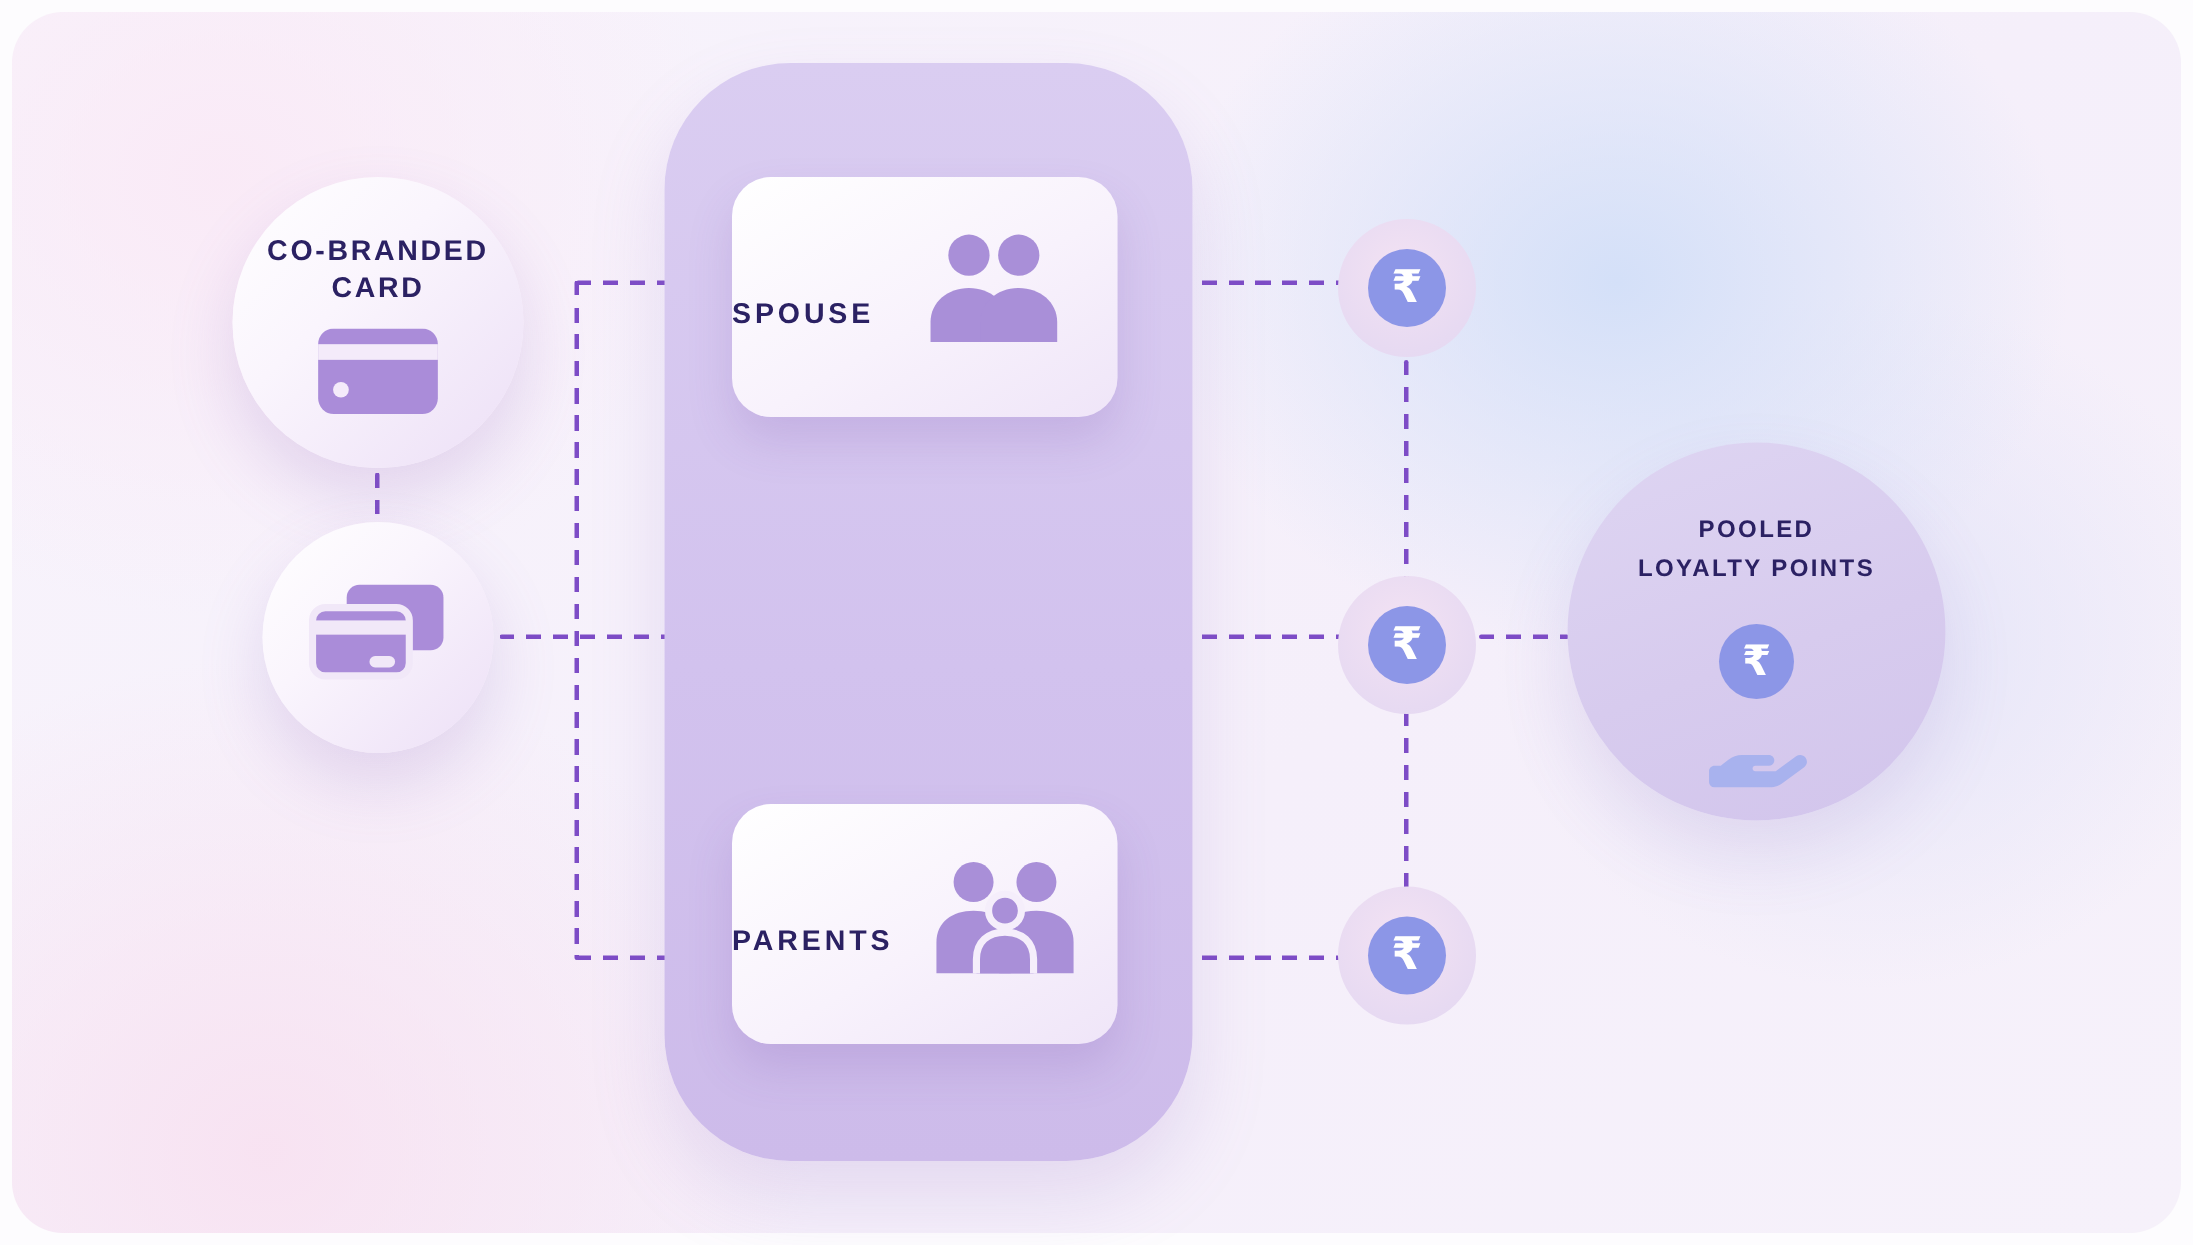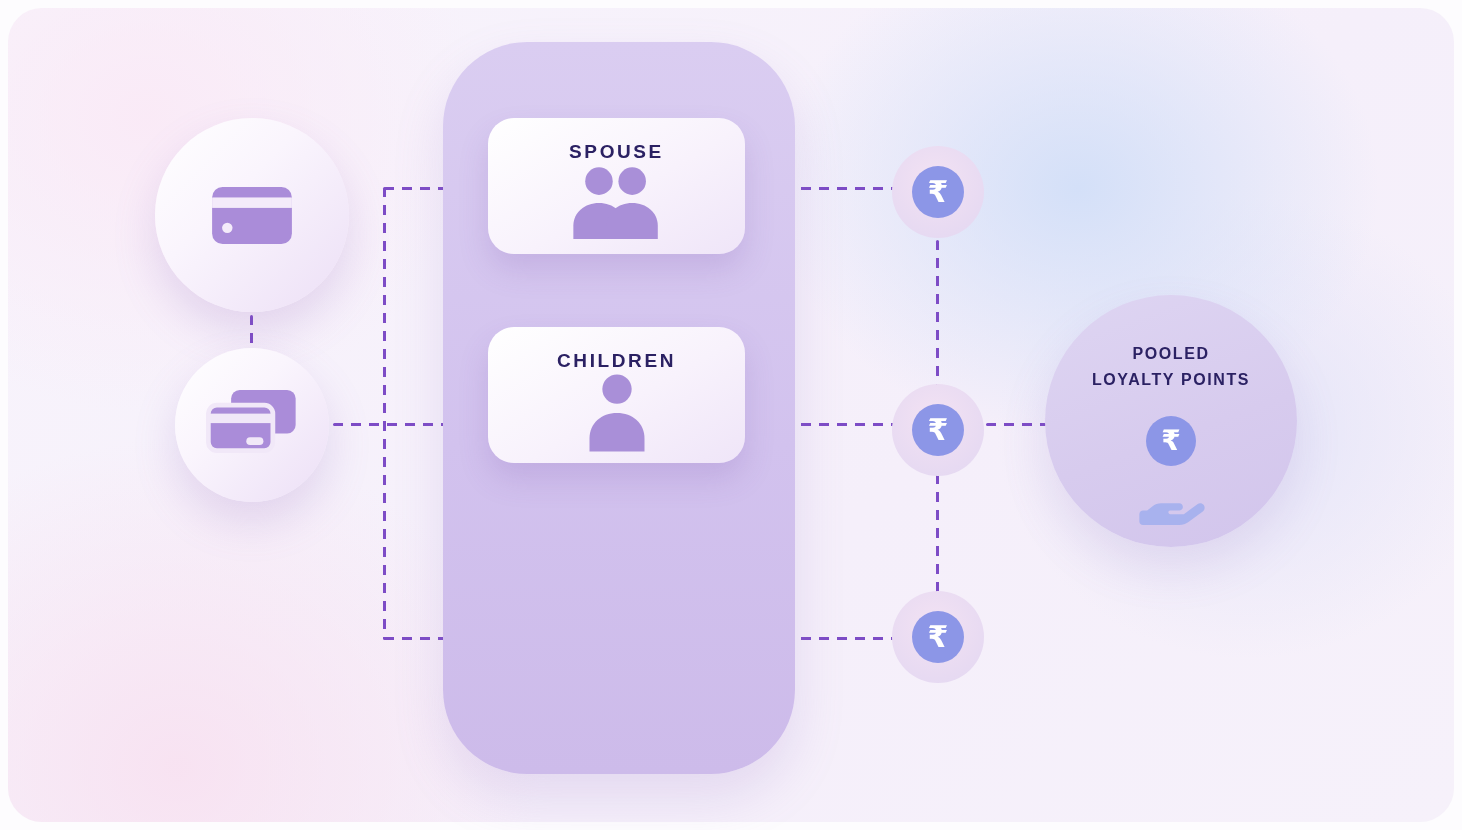--- a/index.html
+++ b/index.html
@@ -26,24 +26,24 @@
   .bubble-a{left:155px;top:118px;width:194px;height:194px;}
   .bubble-b{left:175px;top:348px;width:154px;height:154px;}
   .bubble-a .label{width:172px;text-align:center;color:#2b2163;font-weight:700;
     font-size:19px;line-height:25px;letter-spacing:1.8px;margin-bottom:14px;}
   
   .column{position:absolute;left:443px;top:42px;width:352px;height:732px;border-radius:84px;
     background:linear-gradient(180deg,#dacdf1 0%,#d2c2ee 55%,#cdbbea 100%);
     box-shadow:0 24px 50px rgba(150,115,200,.18);}
   .column-title{position:absolute;left:0;top:70px;width:100%;text-align:center;
     color:#b2a0d8;font-weight:700;font-size:19px;letter-spacing:3px;}
-  .fam-card{position:absolute;left:488px;width:257px;height:136px;border-radius:26px;
+  .fam-card{position:absolute;left:488px;width:257px;height:160px;border-radius:26px;
     background:linear-gradient(150deg,#ffffff 0%,#f8f2fc 55%,#efe5f8 100%);
     box-shadow:0 16px 30px rgba(110,72,165,.17);
-    display:flex;flex-direction:column;align-items:center;}
+    display:flex;flex-direction:row;align-items:center;}
   .fam-card .title{margin-top:23px;color:#2b2163;font-weight:700;font-size:19px;letter-spacing:2.6px;}
   .fam-card .icon-wrap{flex:1;display:flex;align-items:center;justify-content:center;padding-bottom:14px;}
   .card-spouse{top:118px;} .card-children{top:327px;} .card-parents{top:536px;}
   
   .badge{position:absolute;width:92px;height:92px;border-radius:50%;
     background:radial-gradient(circle at 46% 38%,#f3e2f3 0%,#e7daf2 70%,#e3d8f1 100%);
     display:flex;align-items:center;justify-content:center;}
   .badge .coin{width:52px;height:52px;border-radius:50%;background:#8c96e7;
     display:flex;align-items:center;justify-content:center;}
   .rupee{color:#ffffff;font-weight:700;font-size:30px;font-family:"DejaVu Sans",sans-serif;line-height:1;}
@@ -71,20 +71,21 @@
   <div class="dash-h" style="left:384px;top:187px;width:104px;"></div>
   <div class="dash-h" style="left:333px;top:423px;width:155px;"></div>
   <div class="dash-h" style="left:384px;top:637px;width:104px;"></div>
   <div class="dash-h" style="left:747px;top:187px;width:148px;"></div>
   <div class="dash-h" style="left:747px;top:423px;width:148px;"></div>
   <div class="dash-h" style="left:747px;top:637px;width:148px;"></div>
   <div class="dash-v" style="left:936px;top:240px;height:354px;"></div>
   <div class="dash-h" style="left:986px;top:423px;width:60px;"></div>
 
   <div class="bubble bubble-a">
+    <div class="label">CO-BRANDED CARD</div>
     <svg class="ico" width="80" height="57" viewBox="0 0 84 60">
       <rect x="0" y="0" width="84" height="60" rx="11" fill="#aa8cd9"></rect>
       <rect x="0" y="11" width="84" height="11" fill="#f4ebfa"></rect>
       <circle cx="16" cy="43" r="5.5" fill="#f4ebfa"></circle>
     </svg>
   </div>
 
   <div class="bubble bubble-b">
     <svg class="ico" width="92" height="74" viewBox="0 0 96 78">
       <rect x="26" y="2" width="68" height="46" rx="9" fill="#aa8cd9"></rect>
@@ -101,30 +102,34 @@
     <div class="icon-wrap">
       <svg class="ico" width="96" height="74" viewBox="0 0 100 78">
         <circle cx="31" cy="17" r="14.5" fill="#a98fd8"></circle>
         <circle cx="66" cy="17" r="14.5" fill="#a98fd8"></circle>
         <path d="M4 78 V64 C4 50 16 40 31 40 C46 40 58 50 58 64 V78 Z" fill="#a98fd8"></path>
         <path d="M39 78 V64 C39 50 51 40 66 40 C81 40 93 50 93 64 V78 Z" fill="#a98fd8"></path>
       </svg>
     </div>
   </div>
 
-  <div class="fam-card card-children">
-    <div class="title">CHILDREN</div>
+
+  <div class="fam-card card-parents">
+    <div class="title">PARENTS</div>
     <div class="icon-wrap">
-      <svg class="ico" width="66" height="80" viewBox="0 0 72 86">
-        <circle cx="36" cy="18" r="16" fill="#a98fd8"></circle>
-        <path d="M6 86 V72 C6 55 19 44 36 44 C53 44 66 55 66 72 V86 Z" fill="#a98fd8"></path>
+      <svg class="ico" width="100" height="80" viewBox="0 0 104 84">
+        <circle cx="30" cy="20" r="14" fill="#a98fd8"></circle>
+        <circle cx="74" cy="20" r="14" fill="#a98fd8"></circle>
+        <path d="M4 84 V62 C4 48 15 40 30 40 C45 40 56 48 56 62 V84 Z" fill="#a98fd8"></path>
+        <path d="M48 84 V62 C48 48 59 40 74 40 C89 40 100 48 100 62 V84 Z" fill="#a98fd8"></path>
+        <circle cx="52" cy="40" r="11.5" fill="#a98fd8" stroke="#f5eefb" stroke-width="5"></circle>
+        <path d="M32 88 V74 C32 62 40 55 52 55 C64 55 72 62 72 74 V88 Z" fill="#a98fd8" stroke="#f5eefb" stroke-width="5"></path>
       </svg>
     </div>
   </div>
-
 
   <div class="badge badge-1">
     <div class="coin">
       <span class="rupee">₹</span>
     </div>
   </div>
   <div class="badge badge-2">
     <div class="coin">
       <span class="rupee">₹</span>
     </div>

